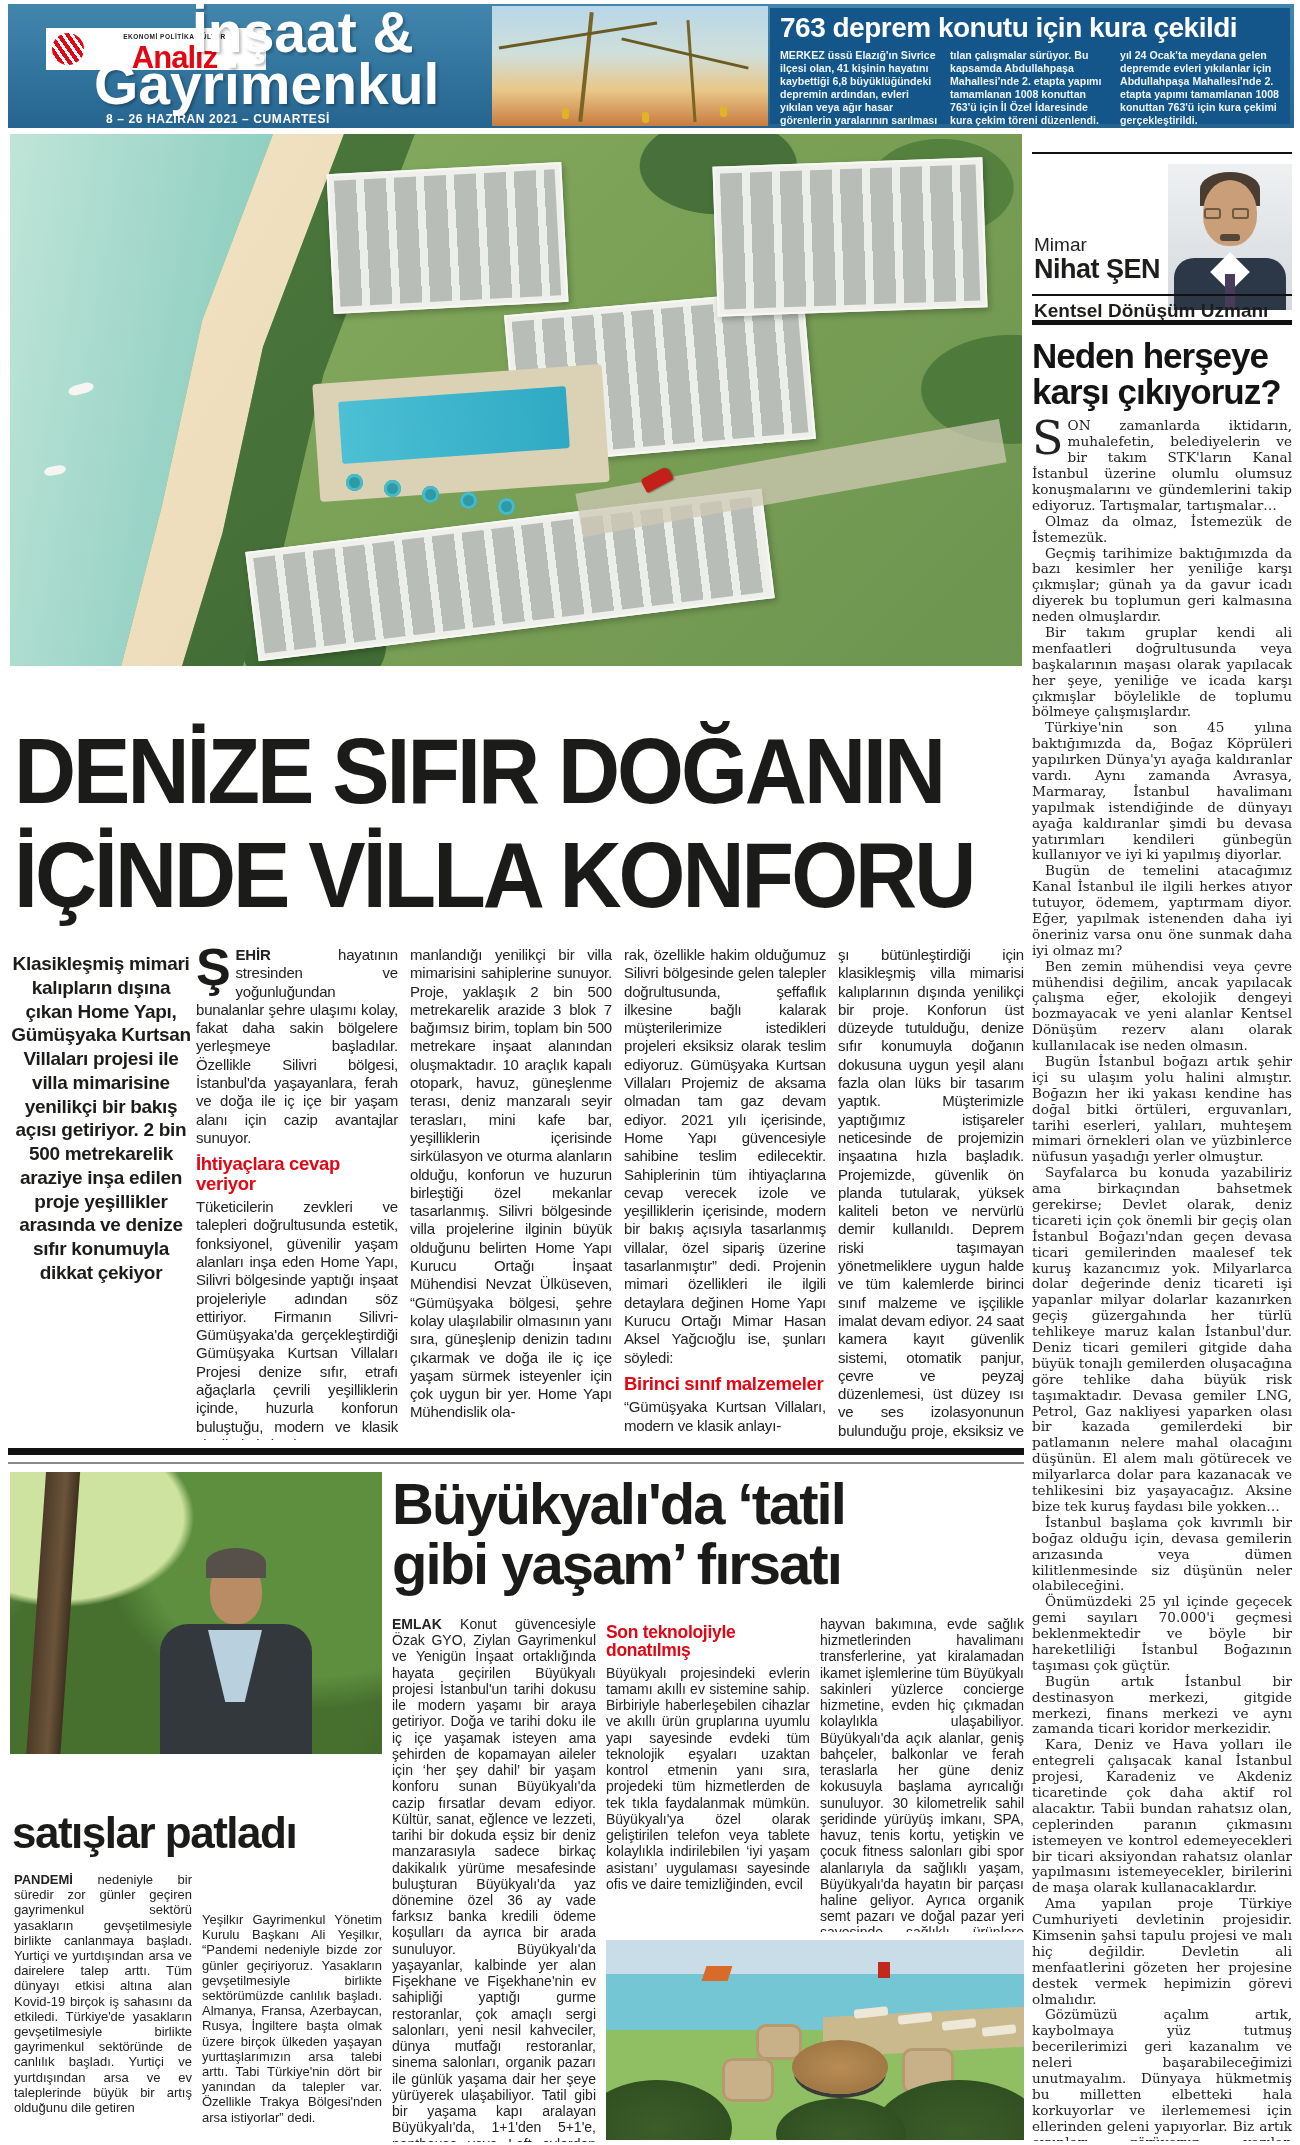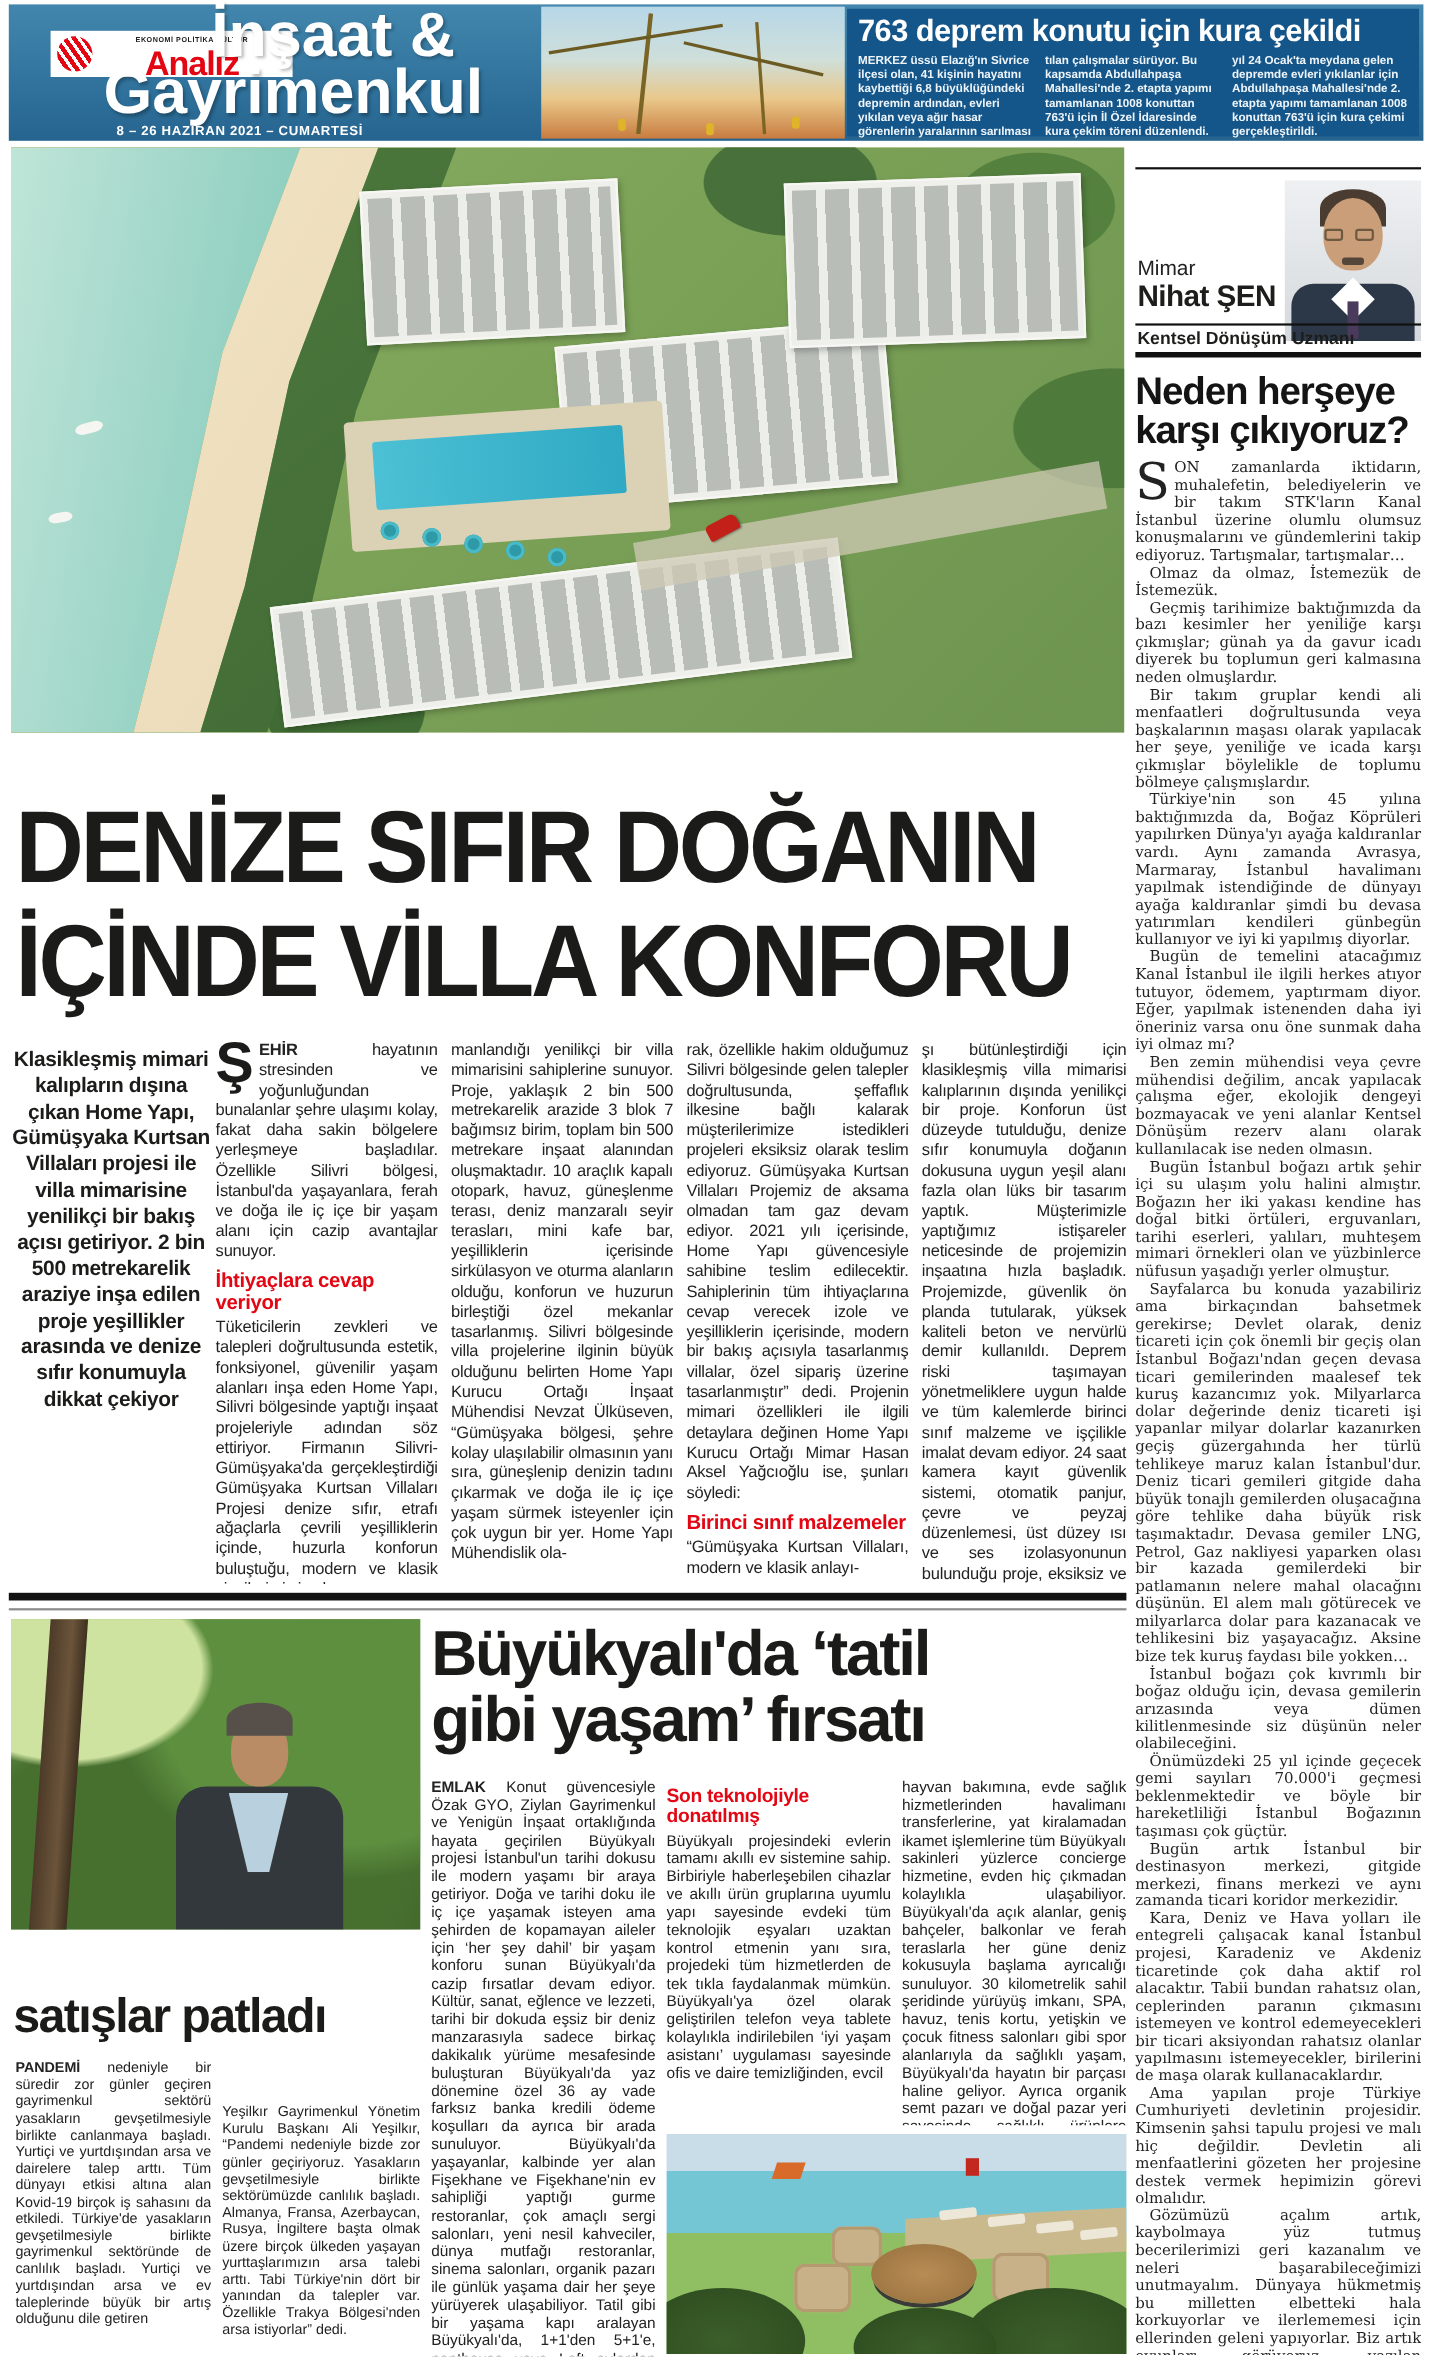--- a/index.html
+++ b/index.html
@@ -77,21 +77,21 @@
   .p-hair{position:absolute;left:32px;top:8px;width:60px;height:34px;border-radius:50% 50% 0 0;background:#4a3c30;}
   .p-head{position:absolute;left:35px;top:16px;width:54px;height:66px;border-radius:50% 50% 46% 46%;background:#c99e78;}
   .p-glass{position:absolute;width:17px;height:11px;border:2px solid #6e5a40;border-radius:3px;top:44px;}
   .p-stache{position:absolute;left:52px;top:70px;width:20px;height:7px;border-radius:3px;background:#55463a;}
   .p-suit{position:absolute;left:6px;bottom:0;width:112px;height:52px;border-radius:20px 20px 0 0;background:#2c3848;}
   .p-shirt{position:absolute;left:48px;bottom:24px;width:28px;height:28px;background:#fff;transform:rotate(45deg);}
   .p-tie{position:absolute;left:57px;bottom:2px;width:10px;height:34px;background:#4a3a5c;}
   .role{position:absolute;left:2px;top:80px;font-size:19px;color:#222;}
   .cname{position:absolute;left:2px;top:100px;font-size:27px;font-weight:900;letter-spacing:-.5px;}
   .card-rule{position:absolute;left:0;right:0;top:140px;height:2px;background:#111;}
-  .ctitle{position:absolute;left:2px;top:146px;font-size:16px;font-weight:bold;}
+  .ctitle{position:absolute;left:2px;top:146px;font-size:19px;font-weight:bold;}
   .thick{position:absolute;left:0;right:0;top:166px;height:5px;background:#111;}
   .rtitle{margin-top:10px;font-size:35px;line-height:1.02;font-weight:900;letter-spacing:-1px;color:#141414;}
   .rtext{margin-top:9px;font-family:"DejaVu Serif","Liberation Serif",serif;
          font-size:13.6px;line-height:1.17;text-align:justify;color:#222;}
   .rtext p{text-indent:13px;}
   .rtext p.first{text-indent:0;}
   .dropS{float:left;font-size:46px;line-height:37px;padding:2px 4px 0 0;}
   .lead-sc{font-weight:normal;}
 
   
@@ -241,21 +241,21 @@
     <div class="rtext">
       <p class="first"><span class="dropS">S</span><b class="lead-sc">ON</b><span> zamanlarda iktidarın, muhalefetin, belediyelerin ve bir takım STK'ların Kanal İstanbul üzerine olumlu olumsuz konuşmalarını ve gündemlerini takip ediyoruz. Tartışmalar, tartışmalar…</span></p>
       <p>Olmaz da olmaz, İstemezük de İstemezük.</p>
       <p>Geçmiş tarihimize baktığımızda da bazı kesimler her yeniliğe karşı çıkmışlar; günah ya da gavur icadı diyerek bu toplumun geri kalmasına neden olmuşlardır.</p>
       <p>Bir takım gruplar kendi ali menfaatleri doğrultusunda veya başkalarının maşası olarak yapılacak her şeye, yeniliğe ve icada karşı çıkmışlar böylelikle de toplumu bölmeye çalışmışlardır.</p>
       <p>Türkiye'nin son 45 yılına baktığımızda da, Boğaz Köprüleri yapılırken Dünya'yı ayağa kaldıranlar vardı. Aynı zamanda Avrasya, Marmaray, İstanbul havalimanı yapılmak istendiğinde de dünyayı ayağa kaldıranlar şimdi bu devasa yatırımları kendileri günbegün kullanıyor ve iyi ki yapılmış diyorlar.</p>
       <p>Bugün de temelini atacağımız Kanal İstanbul ile ilgili herkes atıyor tutuyor, ödemem, yaptırmam diyor. Eğer, yapılmak istenenden daha iyi öneriniz varsa onu öne sunmak daha iyi olmaz mı?</p>
       <p>Ben zemin mühendisi veya çevre mühendisi değilim, ancak yapılacak çalışma eğer, ekolojik dengeyi bozmayacak ve yeni alanlar Kentsel Dönüşüm rezerv alanı olarak kullanılacak ise neden olmasın.</p>
       <p>Bugün İstanbul boğazı artık şehir içi su ulaşım yolu halini almıştır. Boğazın her iki yakası kendine has doğal bitki örtüleri, erguvanları, tarihi eserleri, yalıları, muhteşem mimari örnekleri olan ve yüzbinlerce nüfusun yaşadığı yerler olmuştur.</p>
       <p>Sayfalarca bu konuda yazabiliriz ama birkaçından bahsetmek gerekirse; Devlet olarak, deniz ticareti için çok önemli bir geçiş olan İstanbul Boğazı'ndan geçen devasa ticari gemilerinden maalesef tek kuruş kazancımız yok. Milyarlarca dolar değerinde deniz ticareti işi yapanlar milyar dolarlar kazanırken geçiş güzergahında her türlü tehlikeye maruz kalan İstanbul'dur. Deniz ticari gemileri gitgide daha büyük tonajlı gemilerden oluşacağına göre tehlike daha büyük risk taşımaktadır. Devasa gemiler LNG, Petrol, Gaz nakliyesi yaparken olası bir kazada gemilerdeki bir patlamanın nelere mahal olacağını düşünün. El alem malı götürecek ve milyarlarca dolar para kazanacak ve tehlikesini biz yaşayacağız. Aksine bize tek kuruş faydası bile yokken…</p>
-      <p>İstanbul boğazı çok kıvrımlı bir boğaz olduğu için, devasa gemilerin arızasında veya dümen kilitlenmesinde siz düşünün neler olabileceğini.</p>
+      <p>İstanbul başlama çok kıvrımlı bir boğaz olduğu için, devasa gemilerin arızasında veya dümen kilitlenmesinde siz düşünün neler olabileceğini.</p>
       <p>Önümüzdeki 25 yıl içinde geçecek gemi sayıları 70.000'i geçmesi beklenmektedir ve böyle bir hareketliliği İstanbul Boğazının taşıması çok güçtür.</p>
       <p>Bugün artık İstanbul bir destinasyon merkezi, gitgide merkezi, finans merkezi ve aynı zamanda ticari koridor merkezidir.</p>
       <p>Kara, Deniz ve Hava yolları ile entegreli çalışacak kanal İstanbul projesi, Karadeniz ve Akdeniz ticaretinde çok daha aktif rol alacaktır. Tabii bundan rahatsız olan, ceplerinden paranın çıkmasını istemeyen ve kontrol edemeyecekleri bir ticari aksiyondan rahatsız olanlar yapılmasını istemeyecekler, birilerini de maşa olarak kullanacaklardır.</p>
       <p>Ama yapılan proje Türkiye Cumhuriyeti devletinin projesidir. Kimsenin şahsi tapulu projesi ve malı hiç değildir. Devletin ali menfaatlerini gözeten her projesine destek vermek hepimizin görevi olmalıdır.</p>
       <p>Gözümüzü açalım artık, kaybolmaya yüz tutmuş becerilerimizi geri kazanalım ve neleri başarabileceğimizi unutmayalım. Dünyaya hükmetmiş bu milletten elbetteki hala korkuyorlar ve ilerlememesi için ellerinden geleni yapıyorlar. Biz artık oyunları görüyoruz, yazılan senaryoyu okuyoruz. Hepimize düşen görev gördüğümüzü ve okuduklarımızı topluma ulaştırmaktır.</p>
 
     </div>
   </aside>
 
   <h1 class="mega" id="mega1">DENİZE SIFIR DOĞANIN</h1>

